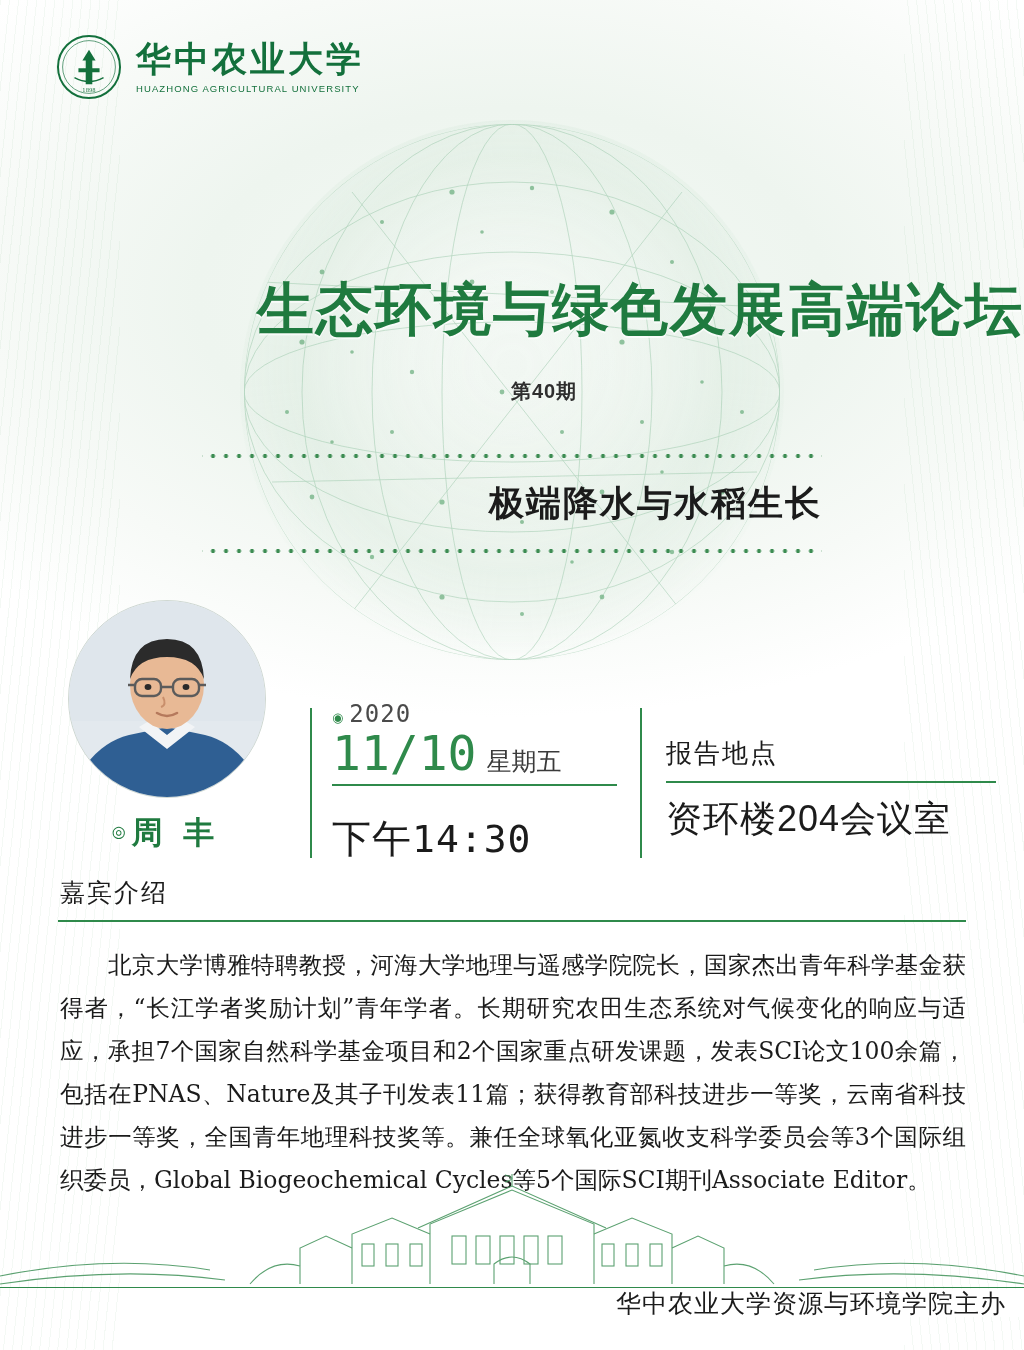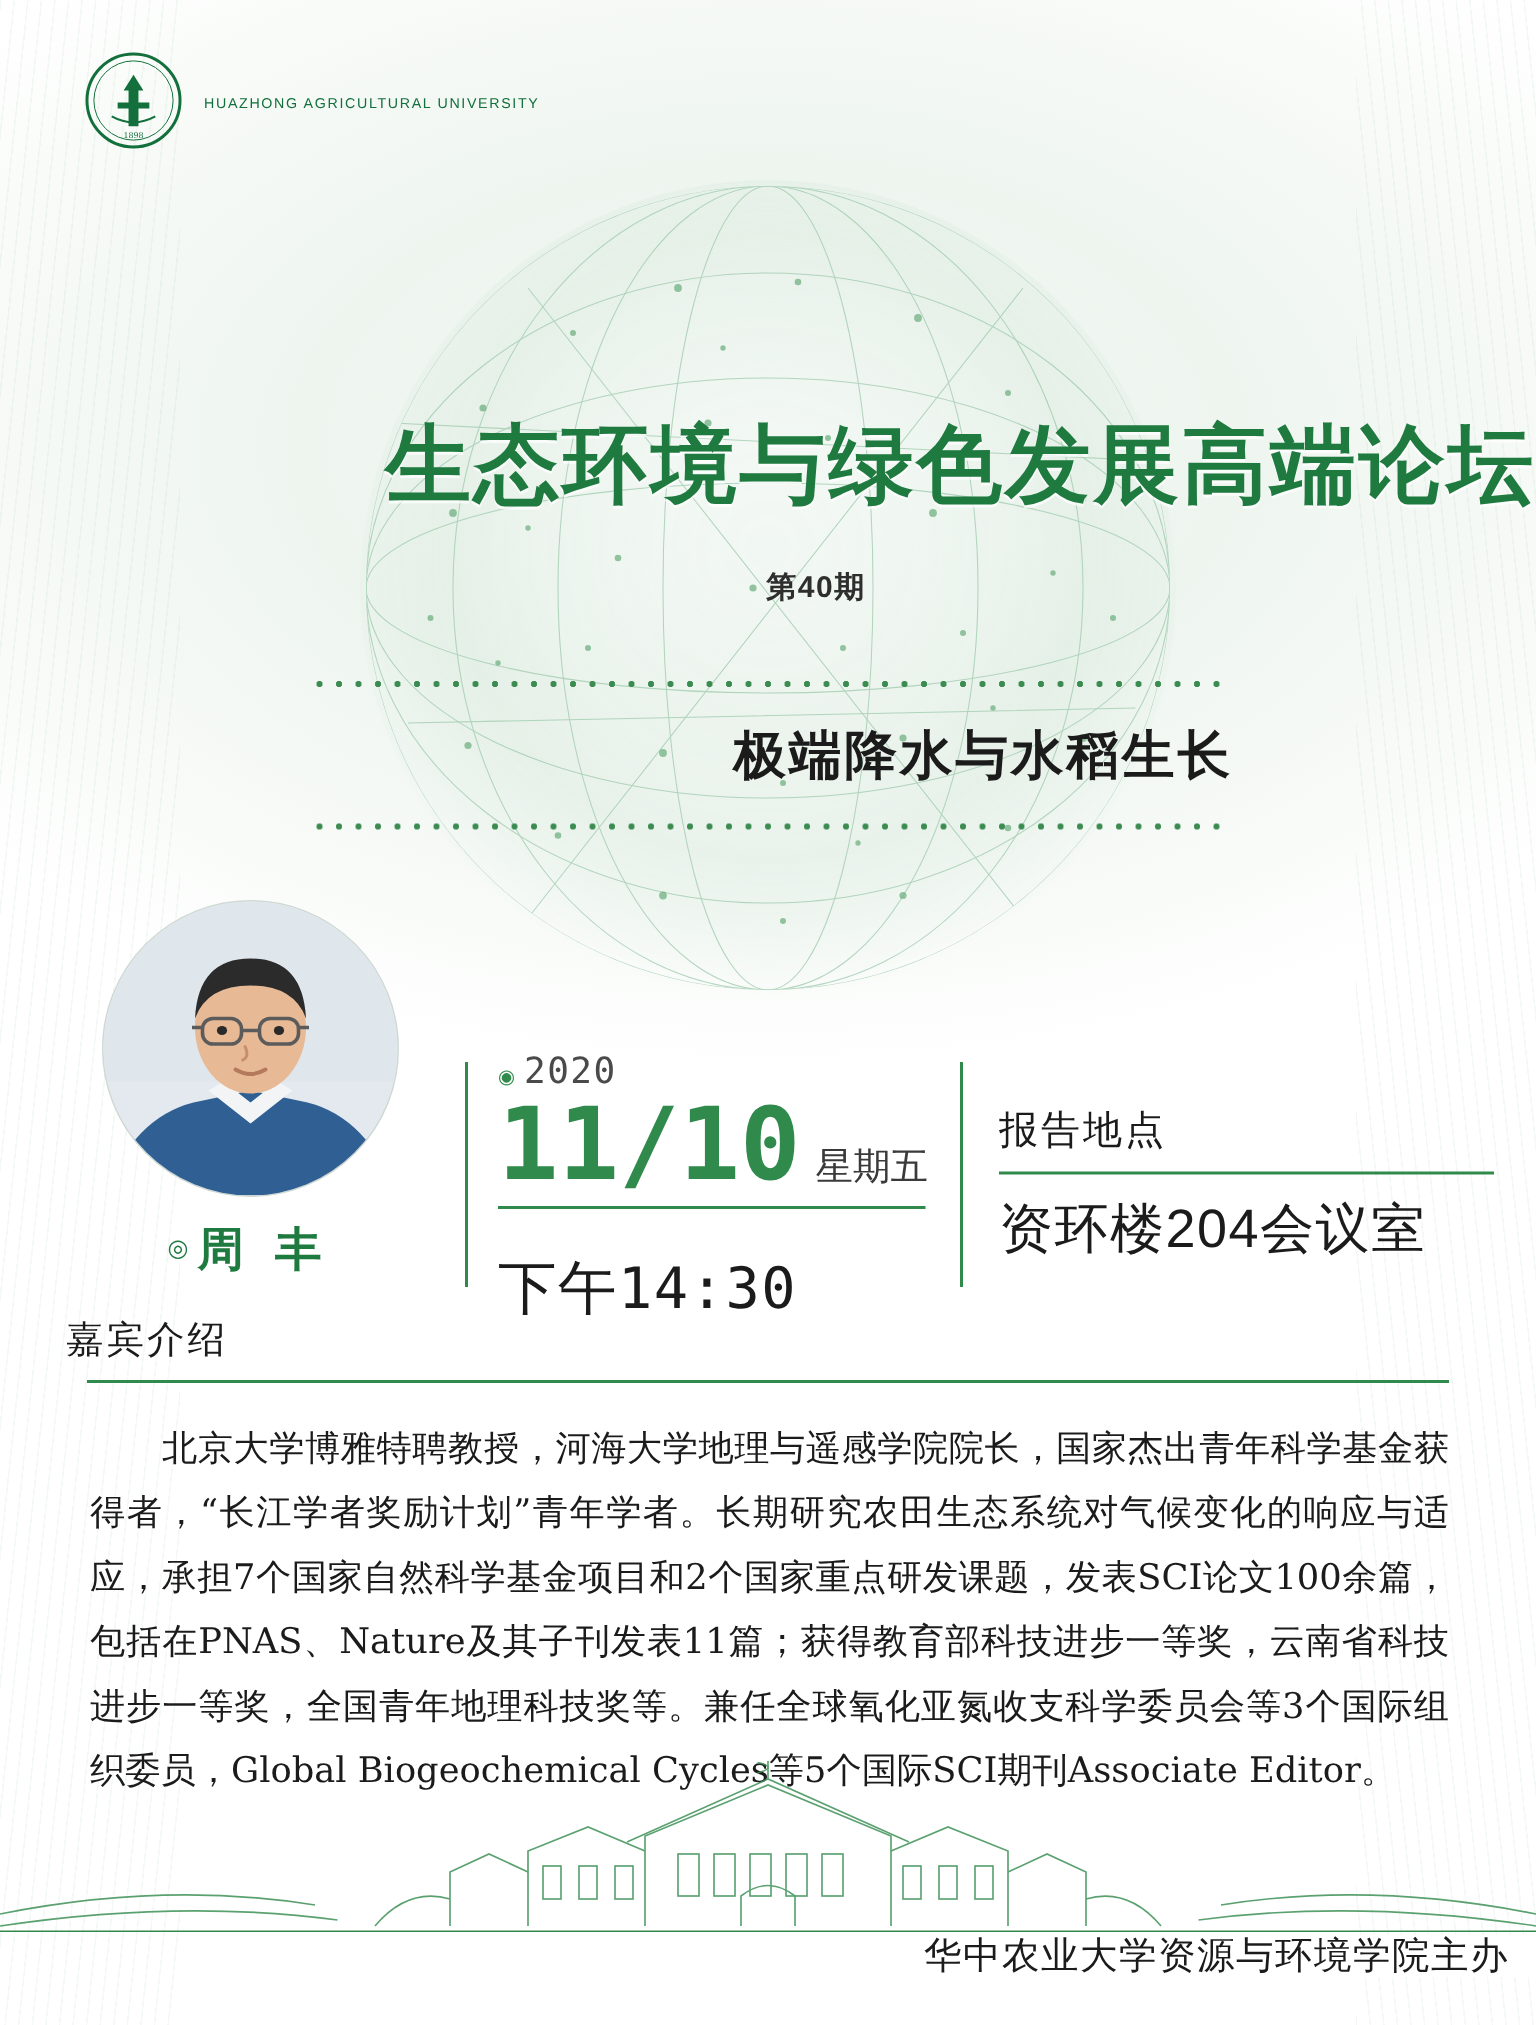--- a/index.html
+++ b/index.html
@@ -203,22 +203,22 @@
     color: #4a4a4a;
     letter-spacing: 1px;
   }
   .daterow {
     display: flex;
     align-items: baseline;
     gap: 10px;
   }
   .bigdate {
     font-family: "DejaVu Sans Mono", "Liberation Mono", monospace;
-    font-size: 67px;
-    font-weight: 700;
+    font-size: 48px;
+    font-weight: 400;
     color: #2f8a4b;
     letter-spacing: 0px;
     line-height: 1.05;
   }
   .weekday {
     font-size: 25px;
     color: #3a3a3a;
     font-weight: 400;
   }
   .date-underline {
@@ -261,21 +261,21 @@
     font-size: 36px;
     color: #1b1b1b;
     margin-top: 12px;
     letter-spacing: 1px;
     font-weight: 400;
   }
 
   
   .bio-label {
     position: absolute;
-    left: 44px;
+    left: 60px;
     top: 876px;
     font-size: 25px;
     color: #1b1b1b;
     letter-spacing: 2px;
   }
   .bio-rule {
     position: absolute;
     left: 58px;
     top: 920px;
     width: 908px;
@@ -399,20 +399,21 @@
 
   <div class="logo-row">
     <svg class="logo-seal" viewBox="0 0 100 100">
       <circle cx="50" cy="50" r="47" fill="none" stroke="#13703c" stroke-width="3"></circle>
       <circle cx="50" cy="50" r="40" fill="none" stroke="#13703c" stroke-width="1"></circle>
       <path d="M50 24 L60 40 L55 40 L55 52 L66 52 L66 58 L55 58 L55 76 L45 76 L45 58 L34 58 L34 52 L45 52 L45 40 L40 40 Z" fill="#13703c"></path>
       <path d="M28 66 q22 12 44 0" fill="none" stroke="#13703c" stroke-width="2.2"></path>
       <text x="50" y="88" text-anchor="middle" font-size="8" fill="#13703c" font-family="'DejaVu Serif', serif">1898</text>
     </svg>
     <div class="logo-text">
+      <div class="logo-cn">华中农业大学</div>
       <div class="logo-en">HUAZHONG AGRICULTURAL UNIVERSITY</div>
     </div>
   </div>
 
   <div class="main-title">生态环境与绿色发展高端论坛</div>
   <div class="issue">第40期</div>
 
   <div class="subtitle-block">
     <div class="dotline"></div>
     <div class="subtitle">极端降水与水稻生长</div>

